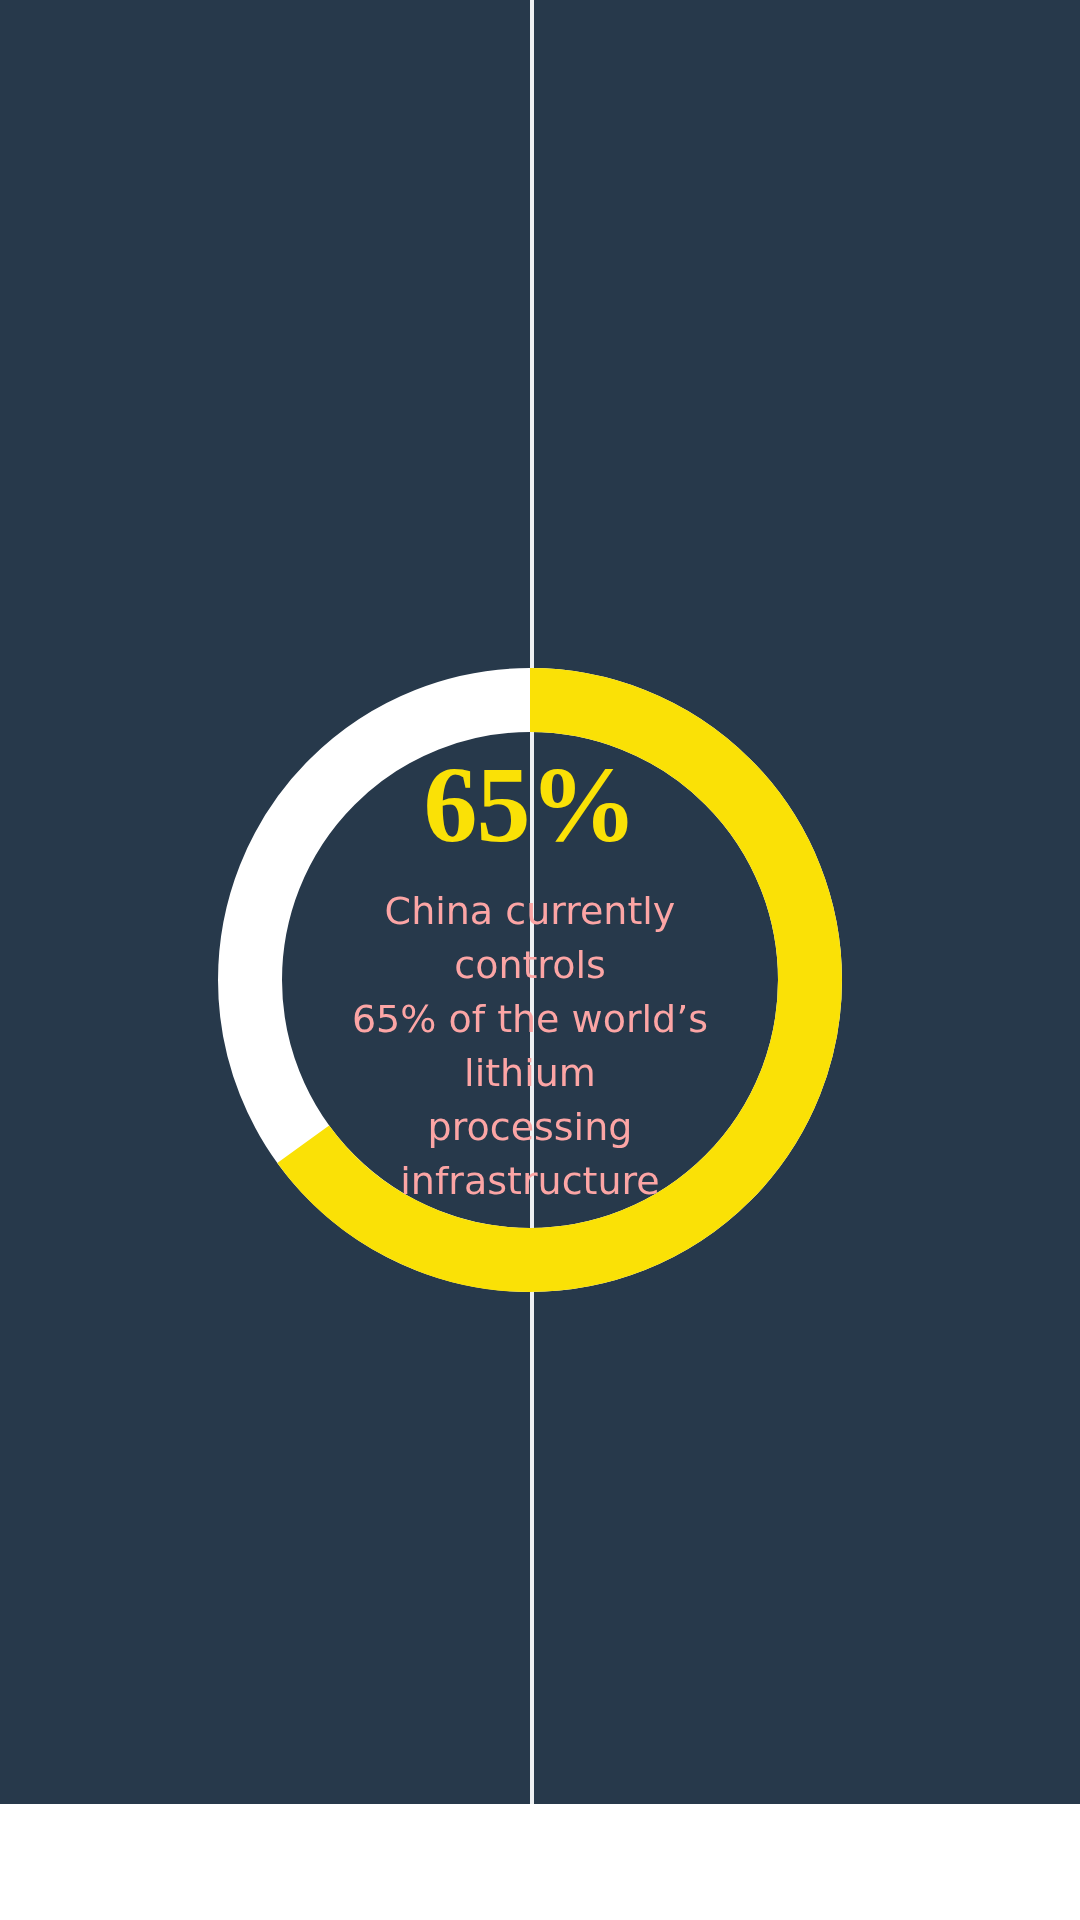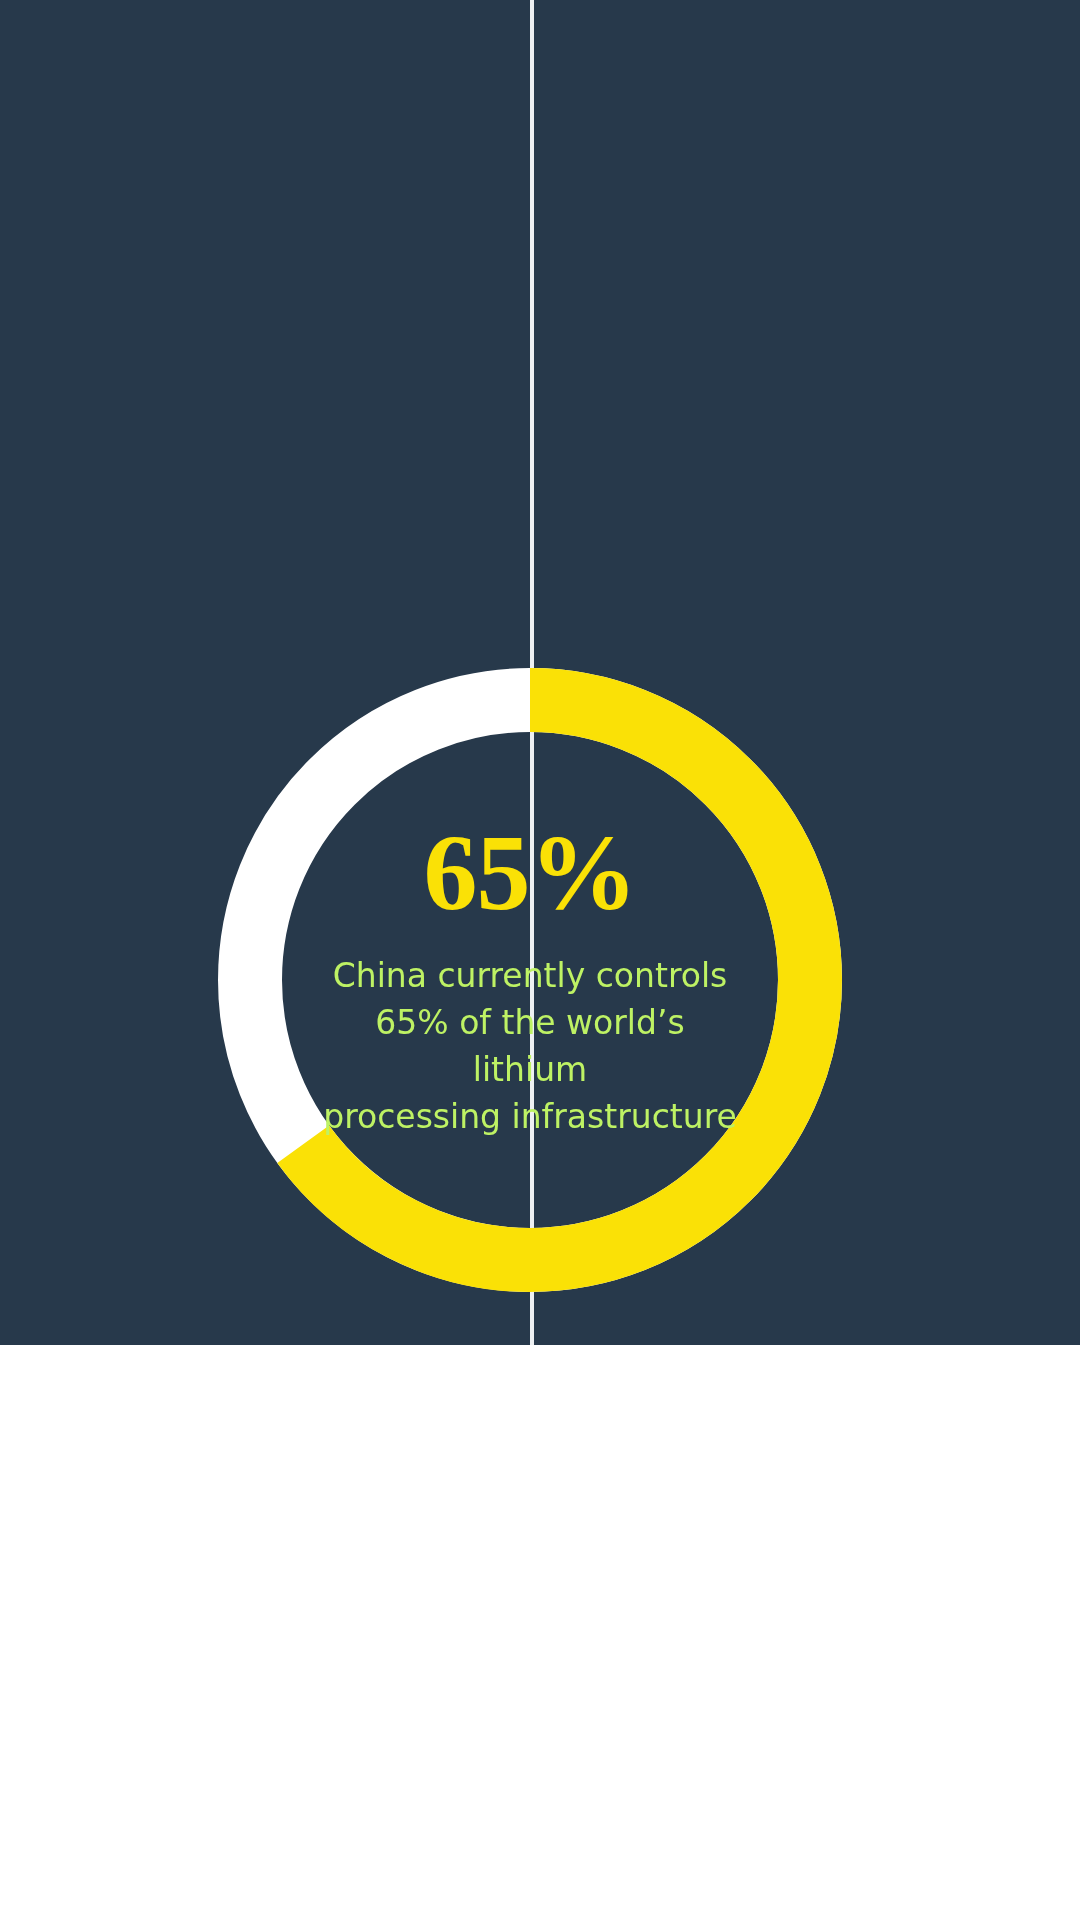--- a/index.html
+++ b/index.html
@@ -8,21 +8,21 @@
   }
   body {
     width: 1080px;
     height: 1920px;
     overflow: hidden;
     font-family: "Liberation Sans", sans-serif;
   }
   #stage {
     position: relative;
     width: 1080px;
-    height: 1345px;
+    height: 1804px;
     background: #27394b;
     overflow: hidden;
   }
   
   #vertical-rule {
     position: absolute;
     left: 530px;
     top: 0;
     width: 4px;
     height: 1920px;
@@ -60,23 +60,23 @@
     font-size: 108px;
     line-height: 1;
     letter-spacing: -1px;
     color: #fae106;
     margin: 0 0 26px 0;
     text-align: center;
   }
   #stat-description {
     font-family: "DejaVu Sans", "Liberation Sans", sans-serif;
     font-weight: 400;
-    font-size: 33px;
+    font-size: 38px;
     line-height: 1.42;
-    color: #bef264;
+    color: #fca5a5;
     text-align: center;
     margin: 0;
     max-width: 430px;
     white-space: pre-line;
   }
 </style>
 </head>
 <body>
 
 <div id="stage">

